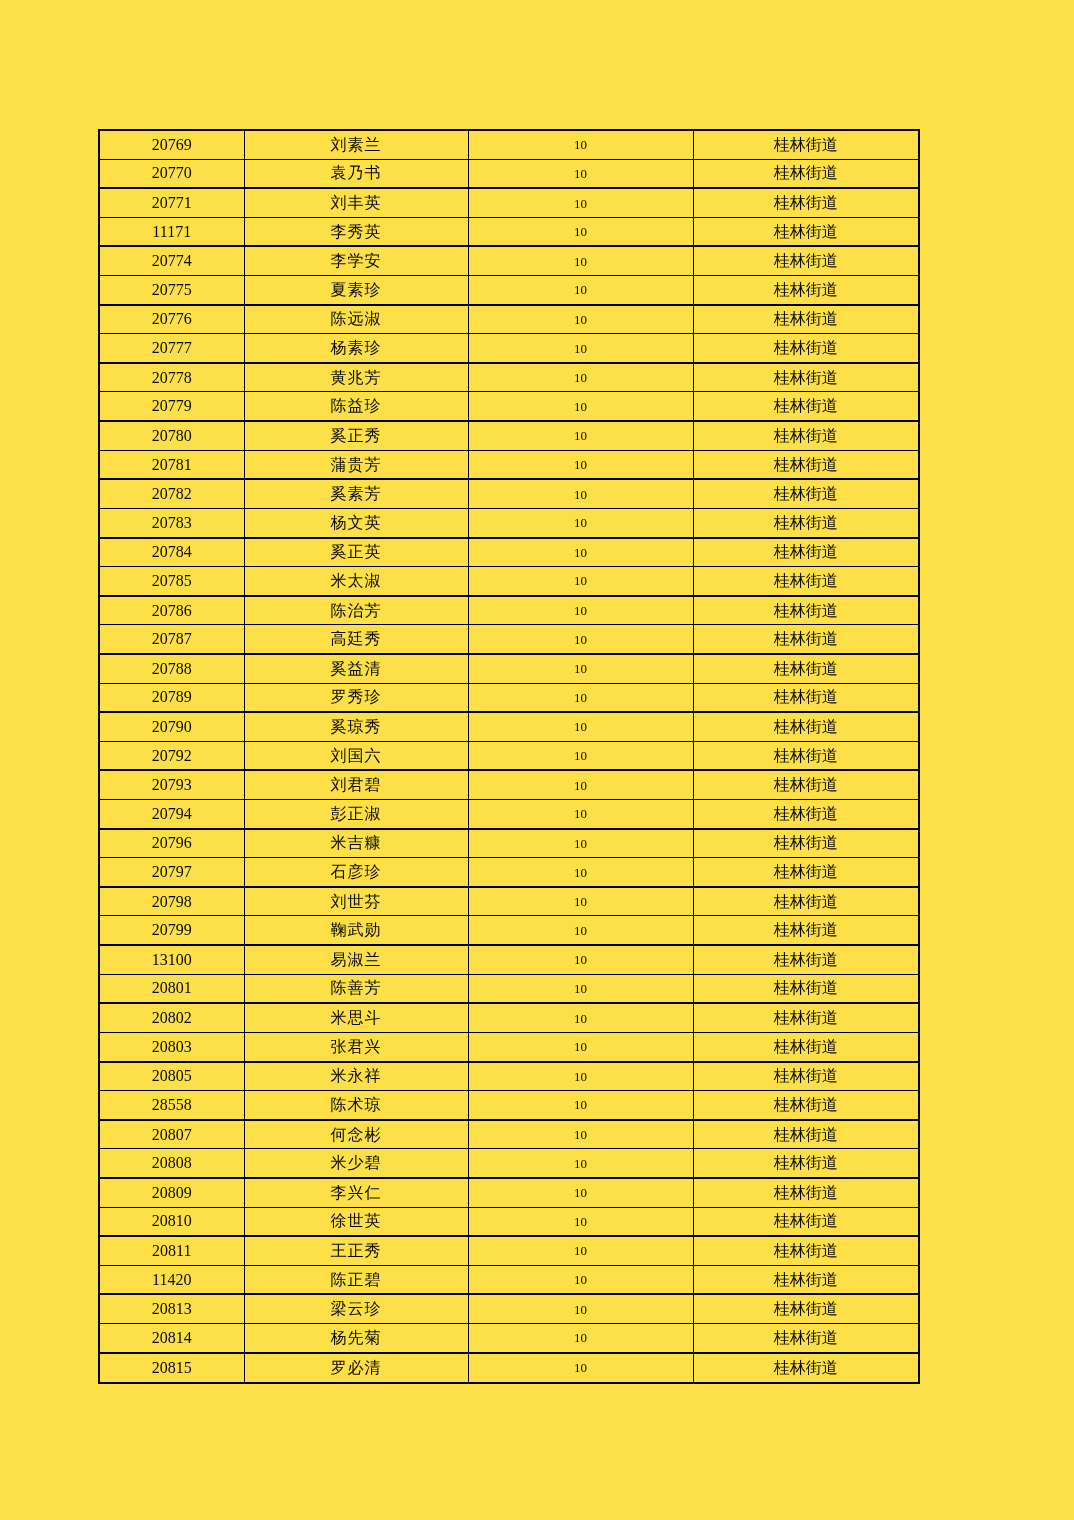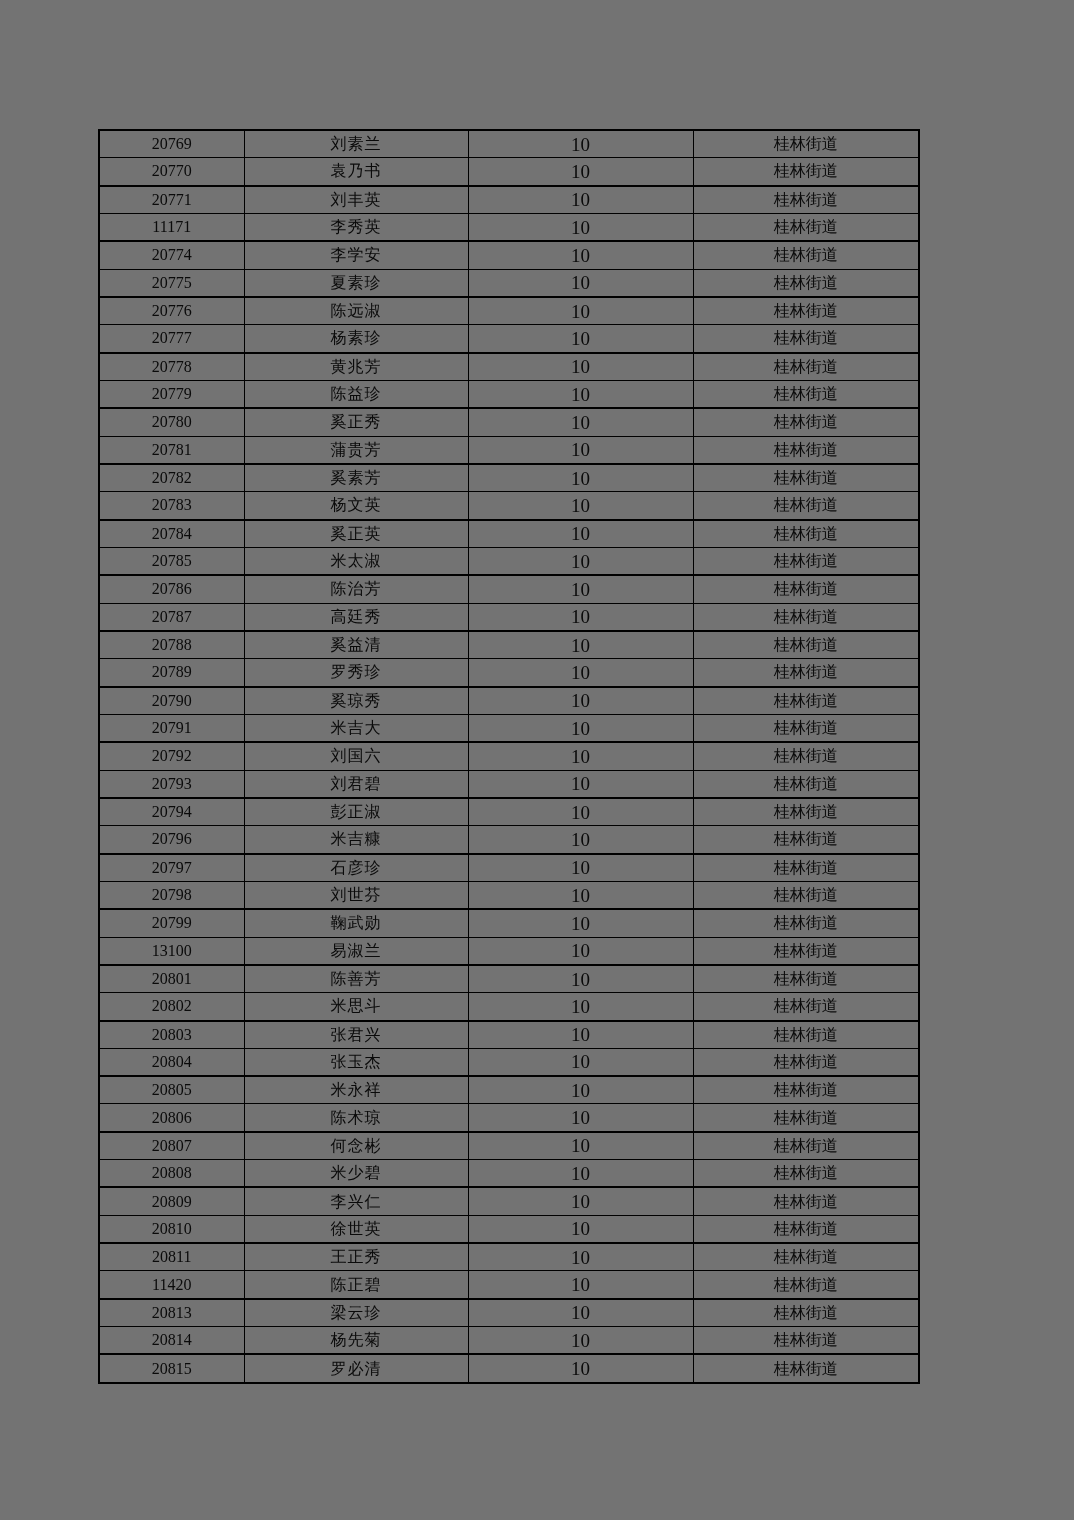--- a/index.html
+++ b/index.html
@@ -4,21 +4,21 @@
 <style>
   html, body {
     margin: 0;
     padding: 0;
     background: #ffffff;
   }
   .page {
     position: relative;
     width: 1074px;
     height: 1520px;
-    background: #737373;
+    background: #fde047;
     overflow: hidden;
     font-family: "Liberation Serif", "DejaVu Serif", serif;
     color: #000000;
   }
   table.roster {
     position: absolute;
     left: 98px;
     top: 129px;
     width: 820px;
     height: 1255px;
@@ -38,21 +38,21 @@
     overflow: hidden;
   }
   
   table.roster tr:nth-child(even) td {
     border-bottom-width: 2px;
   }
   table.roster td.c-name {
     letter-spacing: 1px;
   }
   table.roster td.c-value {
-    font-size: 19px;
+    font-size: 13px;
   }
 </style>
 </head>
 <body>
 
 <div class="page">
   <table class="roster">
     <colgroup>
       <col style="width:145px">
       <col style="width:224px">
@@ -201,26 +201,20 @@
     <td class="c-district">桂林街道</td>
   </tr>
 
   <tr>
     <td class="c-id">20790</td>
     <td class="c-name">奚琼秀</td>
     <td class="c-value">10</td>
     <td class="c-district">桂林街道</td>
   </tr>
 
-  <tr>
-    <td class="c-id">20791</td>
-    <td class="c-name">米吉大</td>
-    <td class="c-value">10</td>
-    <td class="c-district">桂林街道</td>
-  </tr>
 
   <tr>
     <td class="c-id">20792</td>
     <td class="c-name">刘国六</td>
     <td class="c-value">10</td>
     <td class="c-district">桂林街道</td>
   </tr>
 
   <tr>
     <td class="c-id">20793</td>
@@ -286,36 +280,30 @@
     <td class="c-district">桂林街道</td>
   </tr>
 
   <tr>
     <td class="c-id">20803</td>
     <td class="c-name">张君兴</td>
     <td class="c-value">10</td>
     <td class="c-district">桂林街道</td>
   </tr>
 
-  <tr>
-    <td class="c-id">20804</td>
-    <td class="c-name">张玉杰</td>
-    <td class="c-value">10</td>
-    <td class="c-district">桂林街道</td>
-  </tr>
 
   <tr>
     <td class="c-id">20805</td>
     <td class="c-name">米永祥</td>
     <td class="c-value">10</td>
     <td class="c-district">桂林街道</td>
   </tr>
 
   <tr>
-    <td class="c-id">20806</td>
+    <td class="c-id">28558</td>
     <td class="c-name">陈术琼</td>
     <td class="c-value">10</td>
     <td class="c-district">桂林街道</td>
   </tr>
 
   <tr>
     <td class="c-id">20807</td>
     <td class="c-name">何念彬</td>
     <td class="c-value">10</td>
     <td class="c-district">桂林街道</td>

